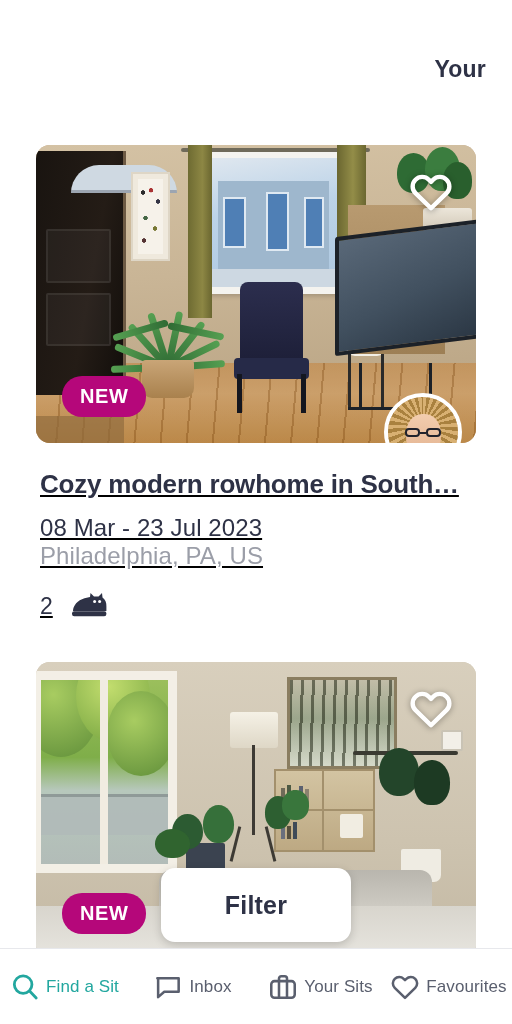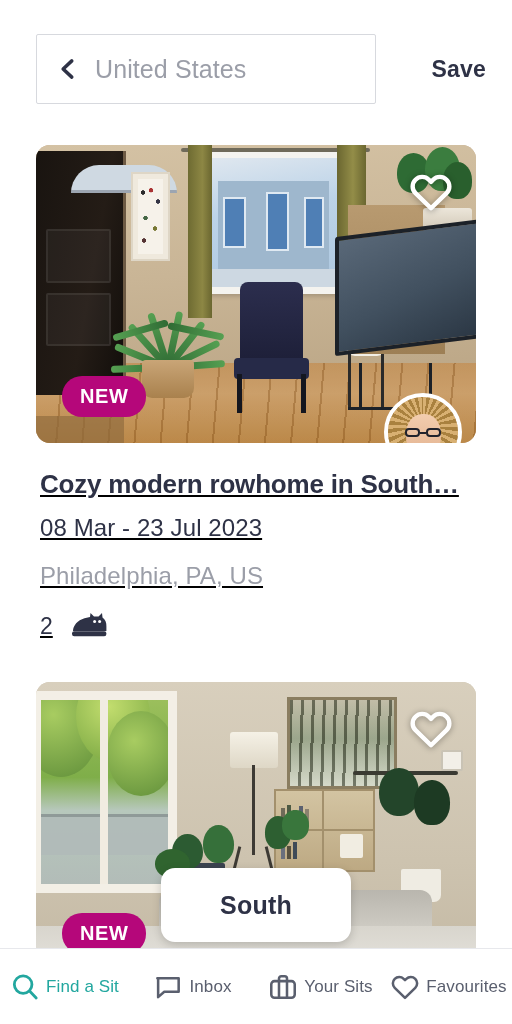--- a/index.html
+++ b/index.html
@@ -391,21 +391,21 @@
     overflow: hidden;
     line-height: 1.18;
   }
   .listing-dates {
     margin-top: 14px;
     font-size: 24px;
     color: #2e3246;
     letter-spacing: 0.1px;
   }
   .listing-location {
-    margin-top: 20px;
+    margin-top: 0;
     font-size: 24px;
     color: #9b9ea8;
     letter-spacing: 0.1px;
   }
   .pets {
     margin-top: 22px;
     display: flex;
     align-items: center;
     gap: 12px;
     font-size: 23px;
@@ -471,29 +471,21 @@
     letter-spacing: 0.1px;
   }
   .tab.active .tab-label { color: #22a79f; }
 </style>
 </head>
 <body>
 
 <div id="app">
 
   <div class="header">
-    <div class="search-box">
-      <span class="back-chevron">
-        <svg viewBox="0 0 24 24" width="26" height="26" fill="none" stroke="#2e3246" stroke-width="3.2" stroke-linecap="round" stroke-linejoin="round">
-          <polyline points="15.5,4.5 7.5,12 15.5,19.5"></polyline>
-        </svg>
-      </span>
-      <span class="search-value">United States</span>
-    </div>
-    <button class="save-btn">Save</button>
+    <button class="save-btn">Your</button>
   </div>
 
   <div class="list">
 
     <div class="card">
       <div class="photo">
         <div class="scene1">
           <div class="s1-wall"></div>
           <div class="s1-floor"></div>
           <div class="s1-rug"></div>
@@ -671,21 +663,21 @@
           <svg viewBox="0 0 24 24" width="46" height="46" fill="none" stroke="#ffffff" stroke-width="2.3" stroke-linecap="round" stroke-linejoin="round">
             <path d="M12 20.5 3.9 12.6a4.9 4.9 0 0 1 0-7 4.9 4.9 0 0 1 7 0l1.1 1.1 1.1-1.1a4.9 4.9 0 0 1 7 0 4.9 4.9 0 0 1 0 7Z"></path>
           </svg>
         </span>
       </div>
     </div>
 
   </div>
 
   <div class="float-bar">
-    <button class="pill">South</button>
+    <button class="pill">Filter</button>
   </div>
 
   <nav class="tabbar">
 
     <button class="tab active">
       <span class="tab-icon">
         <svg viewBox="0 0 24 24" width="32" height="32" fill="none" stroke="#22a79f" stroke-width="2.1" stroke-linecap="round">
           <circle cx="10.6" cy="10.2" r="6.6"></circle>
           <line x1="15.6" y1="15.2" x2="20.4" y2="20.3"></line>
         </svg>

